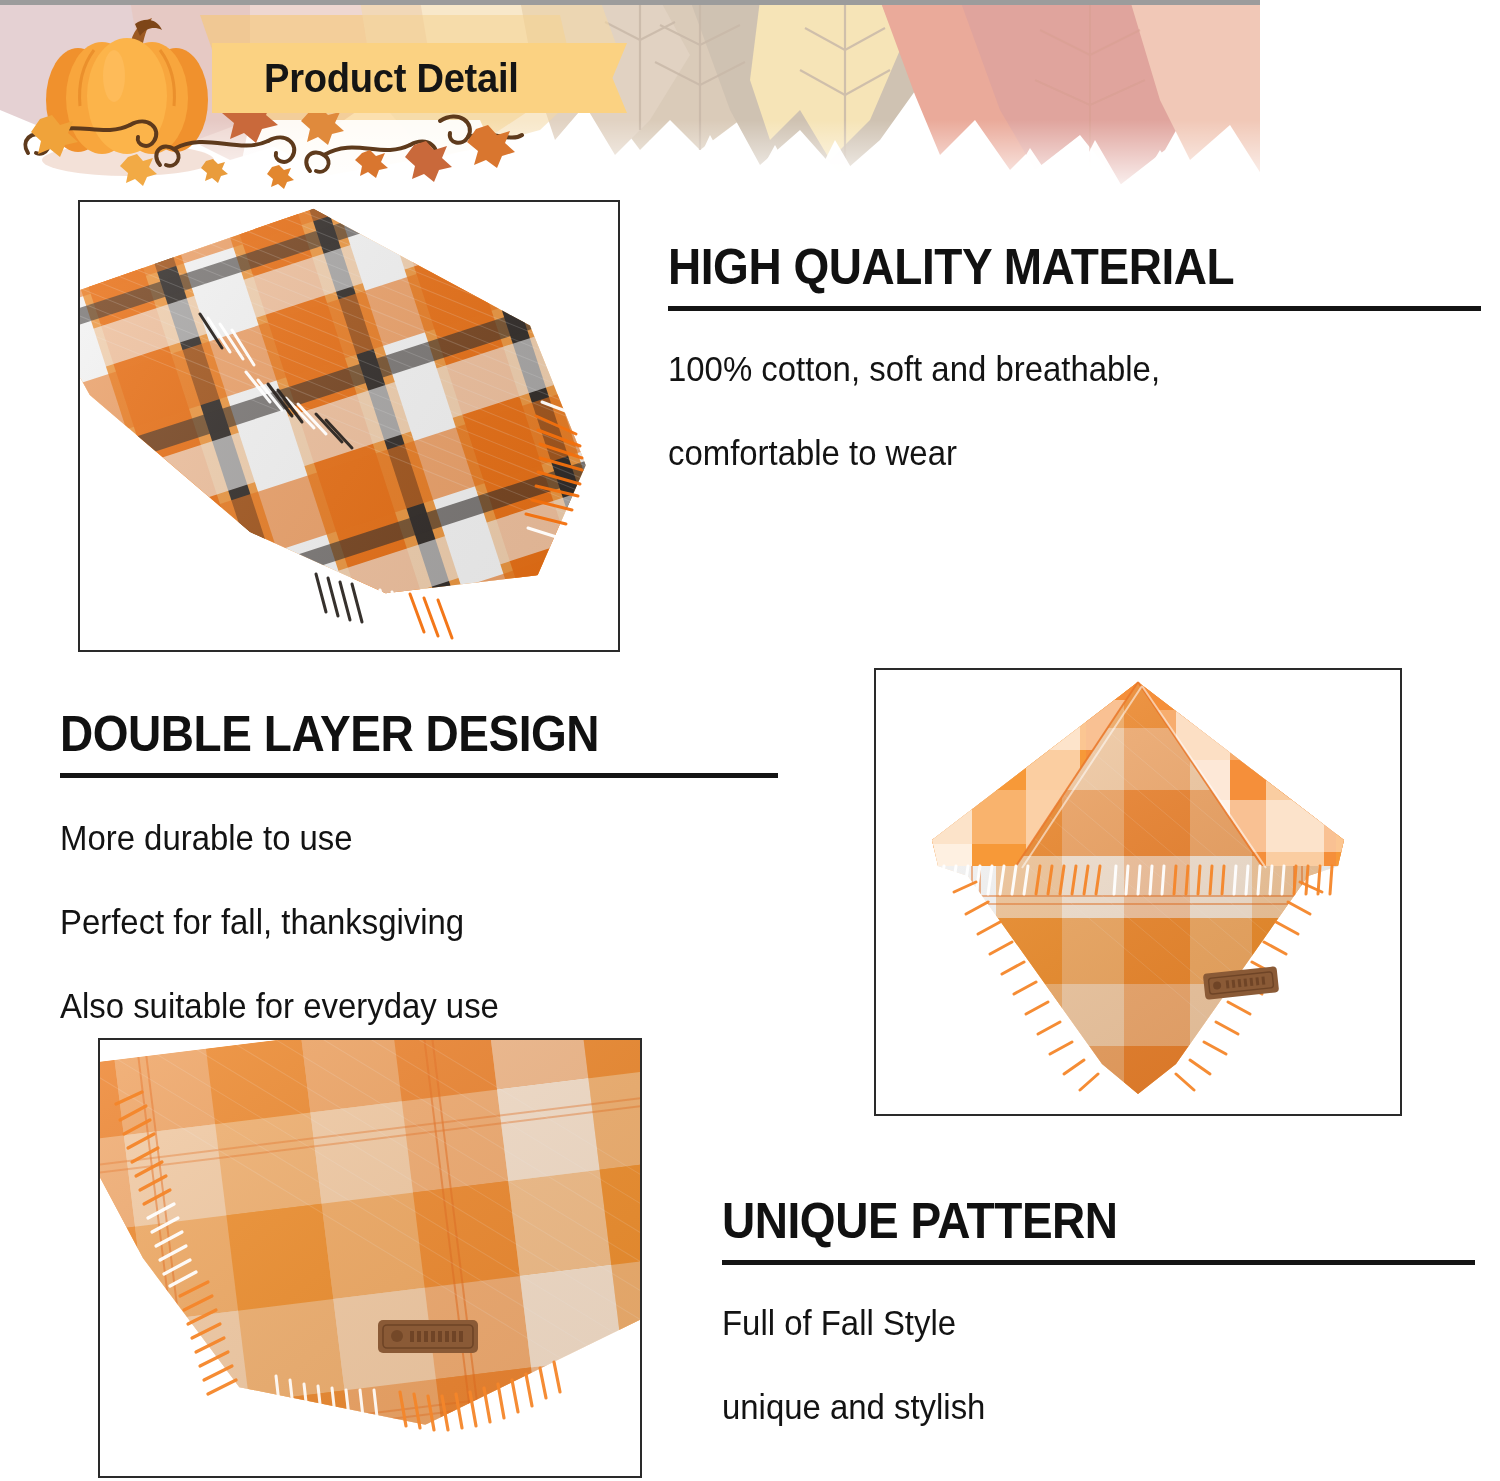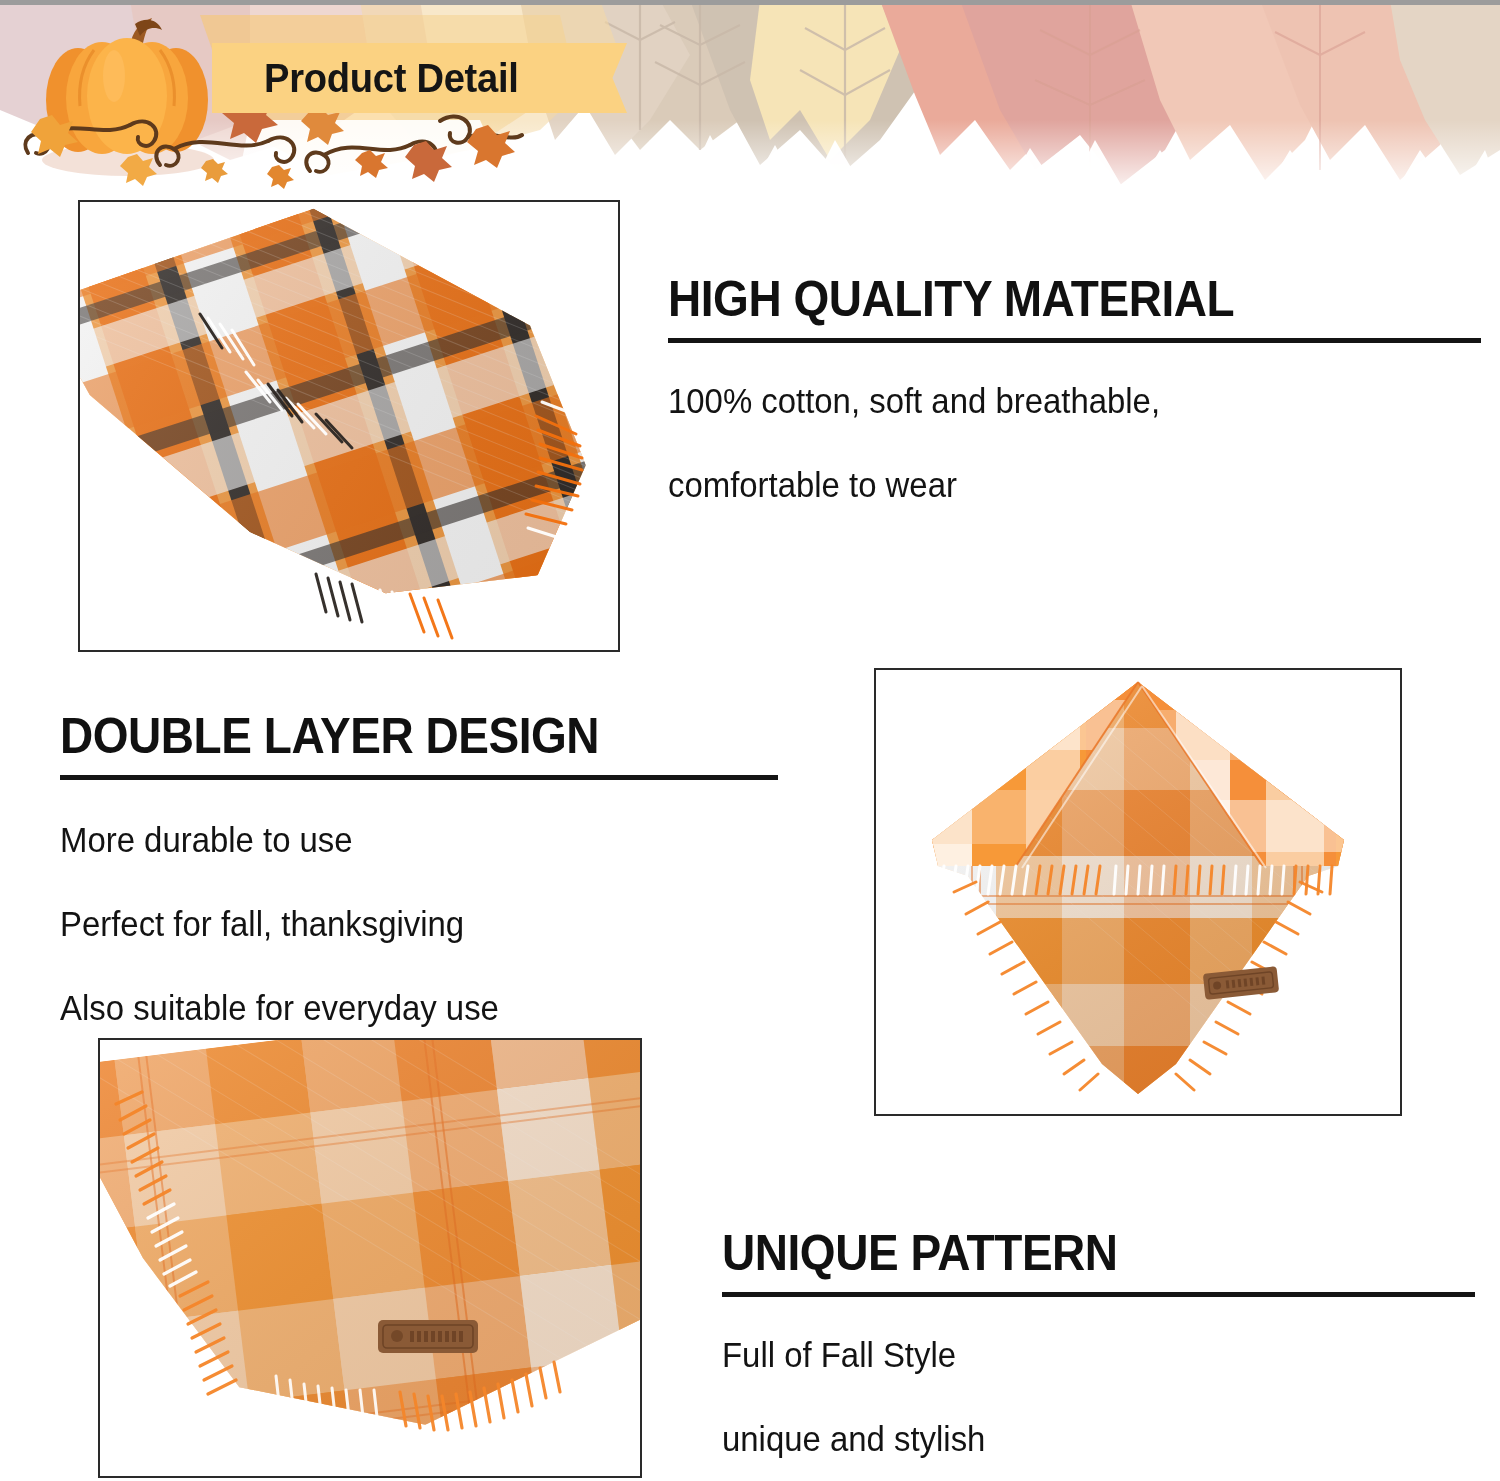--- a/index.html
+++ b/index.html
@@ -5,21 +5,21 @@
   html,body{margin:0;padding:0;}
   body{
     width:1500px;height:1481px;
     background:#ffffff;
     font-family:"Liberation Sans","DejaVu Sans",sans-serif;
     overflow:hidden;position:relative;
   }
 
   
   #header{
-    position:absolute;left:0;top:0;width:1500px;height:200px;
+    position:absolute;left:0;top:0;width:1260px;height:200px;
     overflow:hidden;background:#ffffff;
   }
   #header-bg{position:absolute;left:0;top:0;width:1500px;height:200px;}
   .hdr-topline{
     position:absolute;left:0;top:0;width:1500px;height:5px;
     background:#9c9c9c;
   }
 
   
   #ribbon{
@@ -46,21 +46,21 @@
 
   
   .photo-frame{
     position:absolute;
     border:2px solid #2a2a2a;
     background:#ffffff;
     overflow:hidden;
   }
   .photo-inner{position:absolute;left:0;top:0;width:100%;height:100%;}
 
-  .txtblock{position:absolute;margin-top:32px;}
+  .txtblock{position:absolute;}
   .head-line{
     font-weight:bold;color:#111111;
     font-family:"Liberation Sans","DejaVu Sans",sans-serif;
     letter-spacing:-0.5px;white-space:nowrap;
     transform:scaleX(0.92);transform-origin:left center;
   }
   .rule{background:#141414;}
   .body-line{
     color:#131313;white-space:nowrap;
     font-family:"Liberation Sans","DejaVu Sans",sans-serif;
@@ -302,21 +302,21 @@
   </svg>
 </div>
 
 <div class="txtblock" style="left:668px;top:238px;">
   <div class="head-line" style="font-size:50px;line-height:58px;">HIGH QUALITY MATERIAL</div>
   <div class="rule" style="width:813px;height:5px;margin-top:10px;"></div>
   <div class="body-line" style="font-size:35px;line-height:44px;margin-top:36px;">100% cotton, soft and breathable,</div>
   <div class="body-line" style="font-size:35px;line-height:44px;margin-top:40px;">comfortable to wear</div>
 </div>
 
-<div class="txtblock" style="left:60px;top:675px;">
+<div class="txtblock" style="left:60px;top:705px;">
   <div class="head-line" style="font-size:50px;line-height:58px;">DOUBLE LAYER DESIGN</div>
   <div class="rule" style="width:718px;height:5px;margin-top:10px;"></div>
   <div class="body-line" style="font-size:35px;line-height:44px;margin-top:38px;">More durable to use</div>
   <div class="body-line" style="font-size:35px;line-height:44px;margin-top:40px;">Perfect for fall, thanksgiving</div>
   <div class="body-line" style="font-size:35px;line-height:44px;margin-top:40px;">Also suitable for everyday use</div>
 </div>
 
 <div class="photo-frame" style="left:98px;top:1038px;width:540px;height:436px;">
   <svg class="photo-inner" viewBox="0 0 540 436" preserveAspectRatio="none">
     <rect width="540" height="436" fill="#ffffff"></rect>

